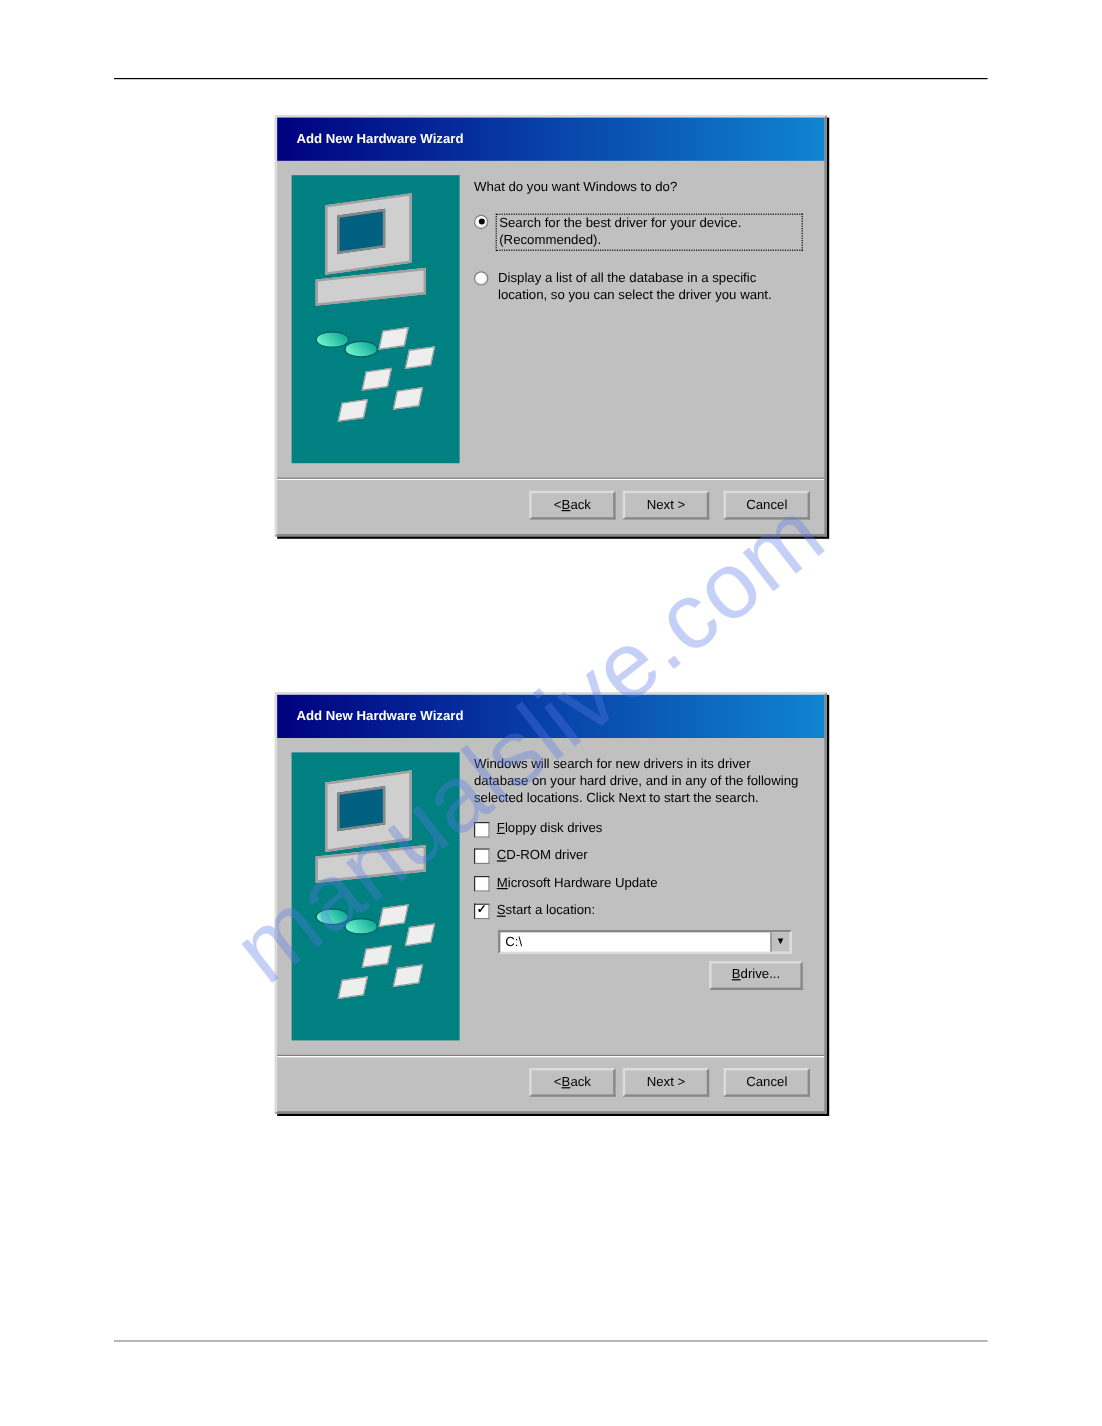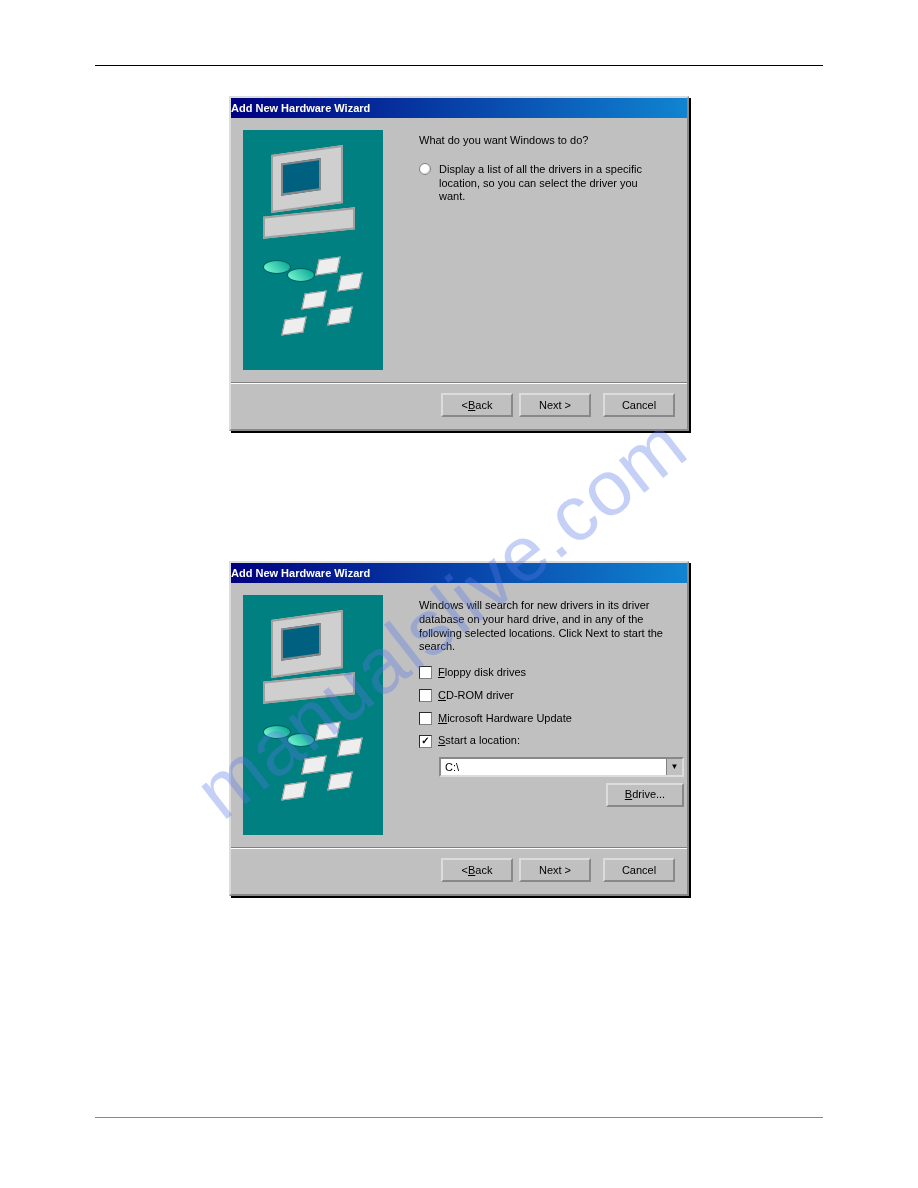--- a/index.html
+++ b/index.html
@@ -35,47 +35,46 @@
     justify-content: center;
     margin-bottom: 130px;
   }
   .dialog {
     width: 460px;
     background: #c0c0c0;
     border: 2px outset #dcdcdc;
     box-shadow: 2px 2px 0 #000;
   }
   .titlebar {
-    height: 20px;
+    height: 36px;
     background: linear-gradient(to right, #000080, #1084d0);
     color: #fff;
     font-weight: bold;
     font-size: 11px;
-    padding: 3px 0;
+    padding: 3px 16px;
     display: flex;
     align-items: center;
   }
   .content-area {
     display: flex;
     padding: 12px 12px 0 12px;
   }
   .sidebar-img {
     width: 140px;
     height: 240px;
     background: #008080;
     position: relative;
     flex-shrink: 0;
   }
   .right-pane {
     padding: 4px 6px 0 12px;
     flex: 1;
     font-size: 11px;
     color: #000;
     line-height: 1.25;
-    margin-left: 24px;
   }
   .question {
     margin-bottom: 14px;
   }
   .desc {
     margin-bottom: 12px;
   }
   .radio-row {
     display: flex;
     align-items: flex-start;
@@ -241,24 +240,30 @@
             <div class="disc d2"></div>
           <div class="doc p1"></div>
             <div class="doc p2"></div>
             <div class="doc p3"></div>
           <div class="doc p4"></div>
             <div class="doc p5"></div>
         </div>
         <div class="right-pane">
           <div class="question">What do you want Windows to do?</div>
 
+          <div class="radio-row">
+            <div class="radio-outer">
+                <div class="radio-dot"></div>
+              </div>
+            <div class="radio-label focused">Search for the best driver for your device. (Recommended).</div>
+          </div>
 
           <div class="radio-row">
             <div class="radio-outer"></div>
-            <div class="radio-label">Display a list of all the drivers in a specific location, so you can select the driver you want.</div>
+            <div class="radio-label">Display a list of all the database in a specific location, so you can select the driver you want.</div>
           </div>
         </div>
       </div>
       <div class="buttons">
         <div class="btn">
           <span>&lt; </span>
             <span class="underline">B</span>
             <span>ack</span>
         </div>
         <div class="btn">

